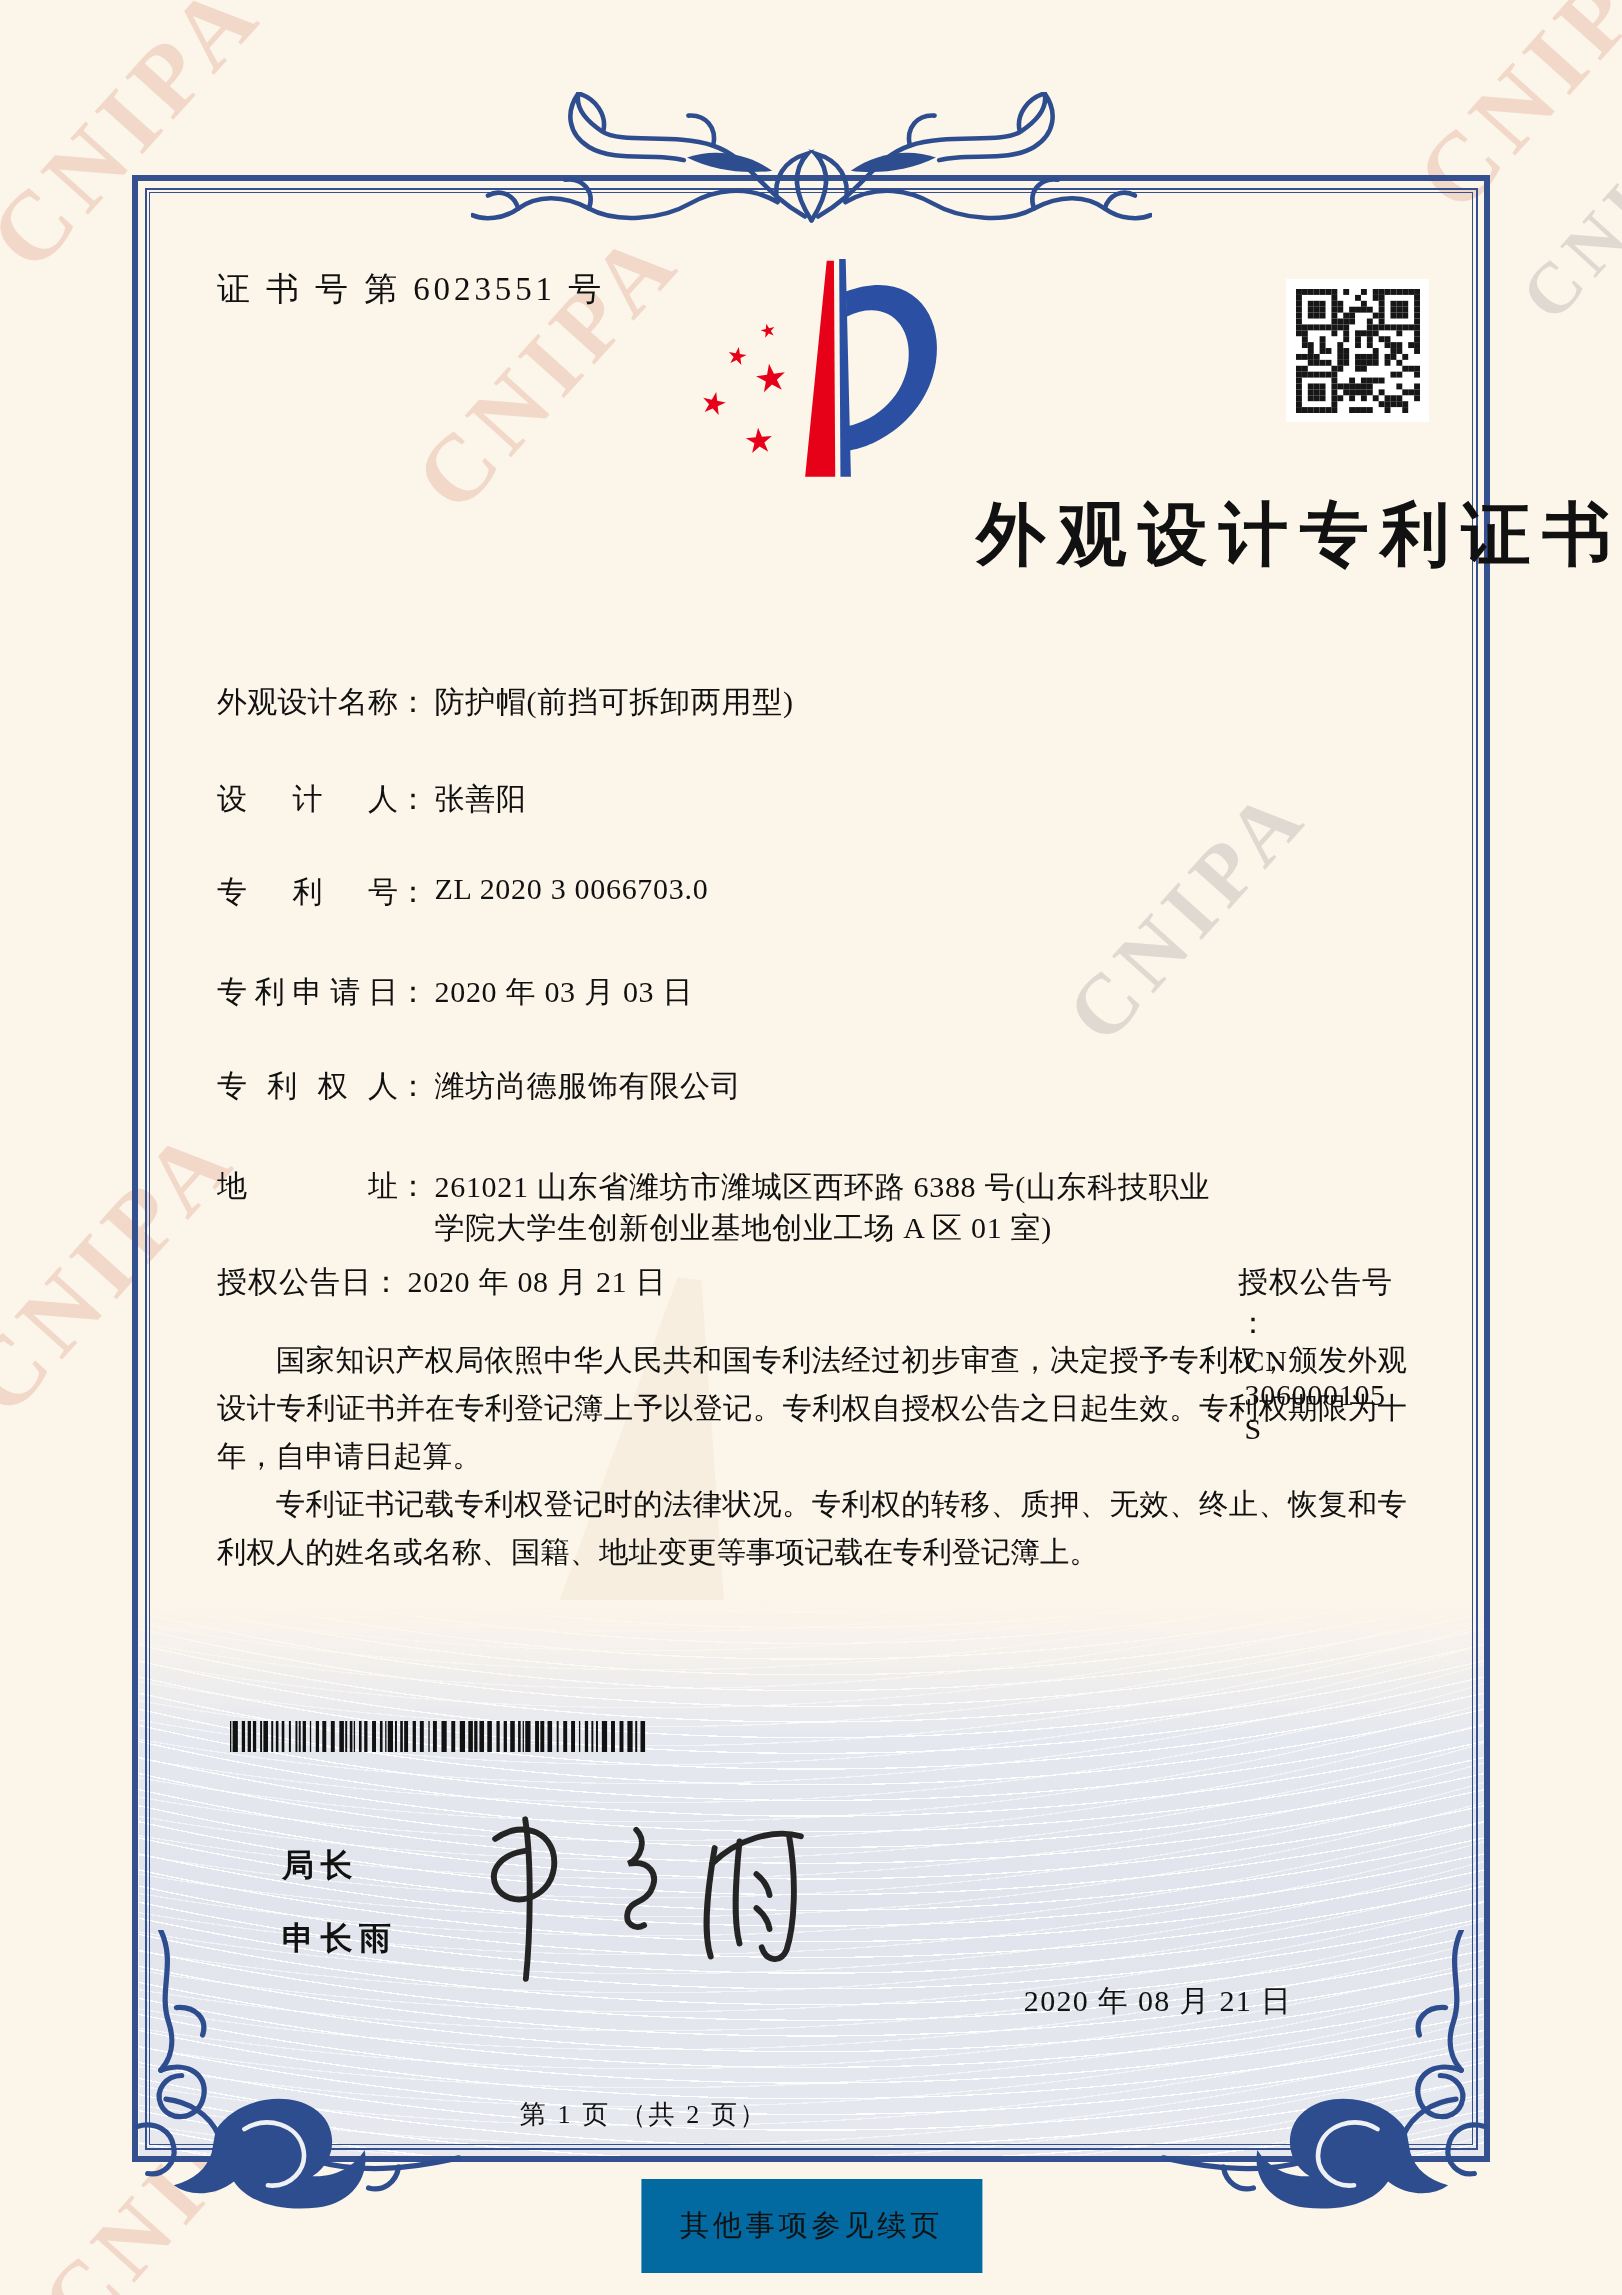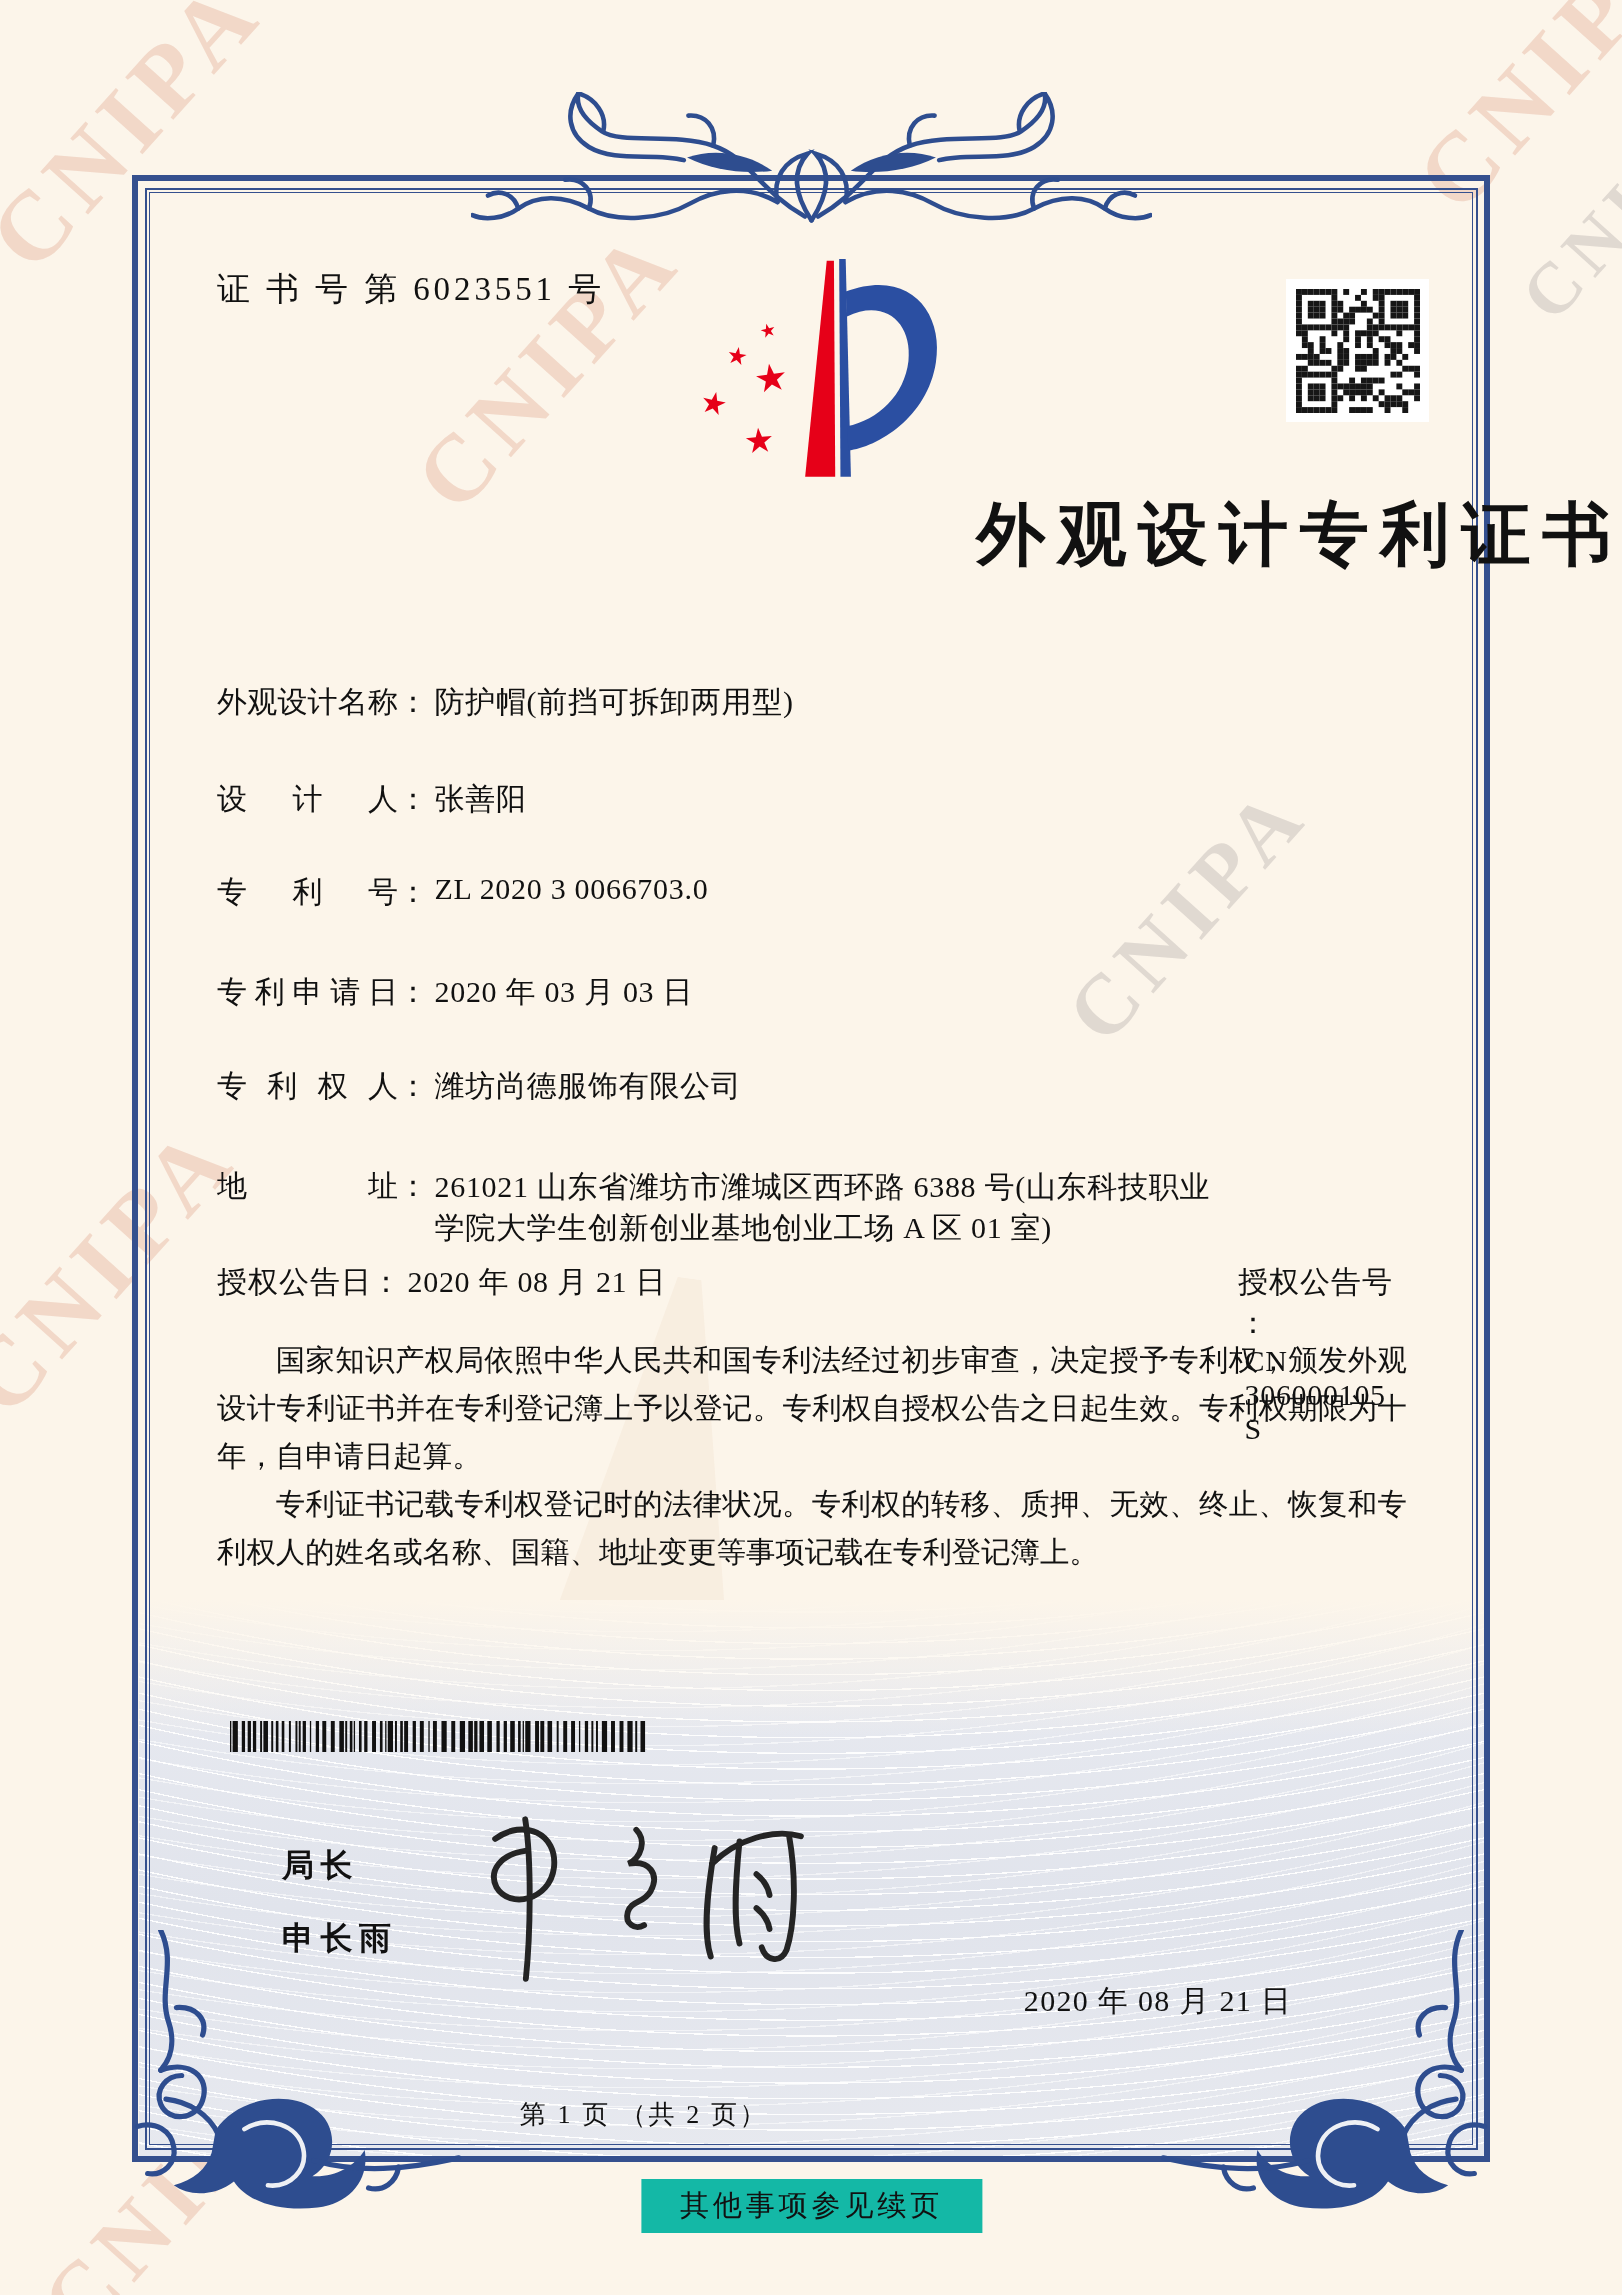--- a/index.html
+++ b/index.html
@@ -104,21 +104,21 @@
   .issue-date{
     position:absolute;left:955px;top:1981px;width:406px;z-index:3;
     text-align:center;font-size:30px;letter-spacing:1.3px;
   }
   .page-ind{
     position:absolute;left:0;top:2097px;width:1288px;z-index:3;
     text-align:center;font-size:26px;letter-spacing:2.6px;
   }
   .contbox{
     position:absolute;left:50%;top:2179px;transform:translateX(-50%);z-index:4;
-    background:#14b8a6;padding:7px 39px;font-size:29px;letter-spacing:3.9px;white-space:nowrap;
+    background:#0369a1;padding:27px 39px;font-size:29px;letter-spacing:3.9px;white-space:nowrap;
   }
 </style>
 </head>
 <body>
 
 <div class="wm salmon" style="left:-33px;top:216px;font-size:98px;">CNIPA</div>
 <div class="wm salmon" style="left:1394px;top:157px;font-size:98px;">CNIPA</div>
 <div class="wm gray" style="left:1505px;top:281px;font-size:72px;">CNIPA</div>
 <div class="wm salmon" style="left:393px;top:458px;font-size:95px;">CNIPA</div>
 <div class="wm gray" style="left:1047px;top:995px;font-size:85px;">CNIPA</div>

